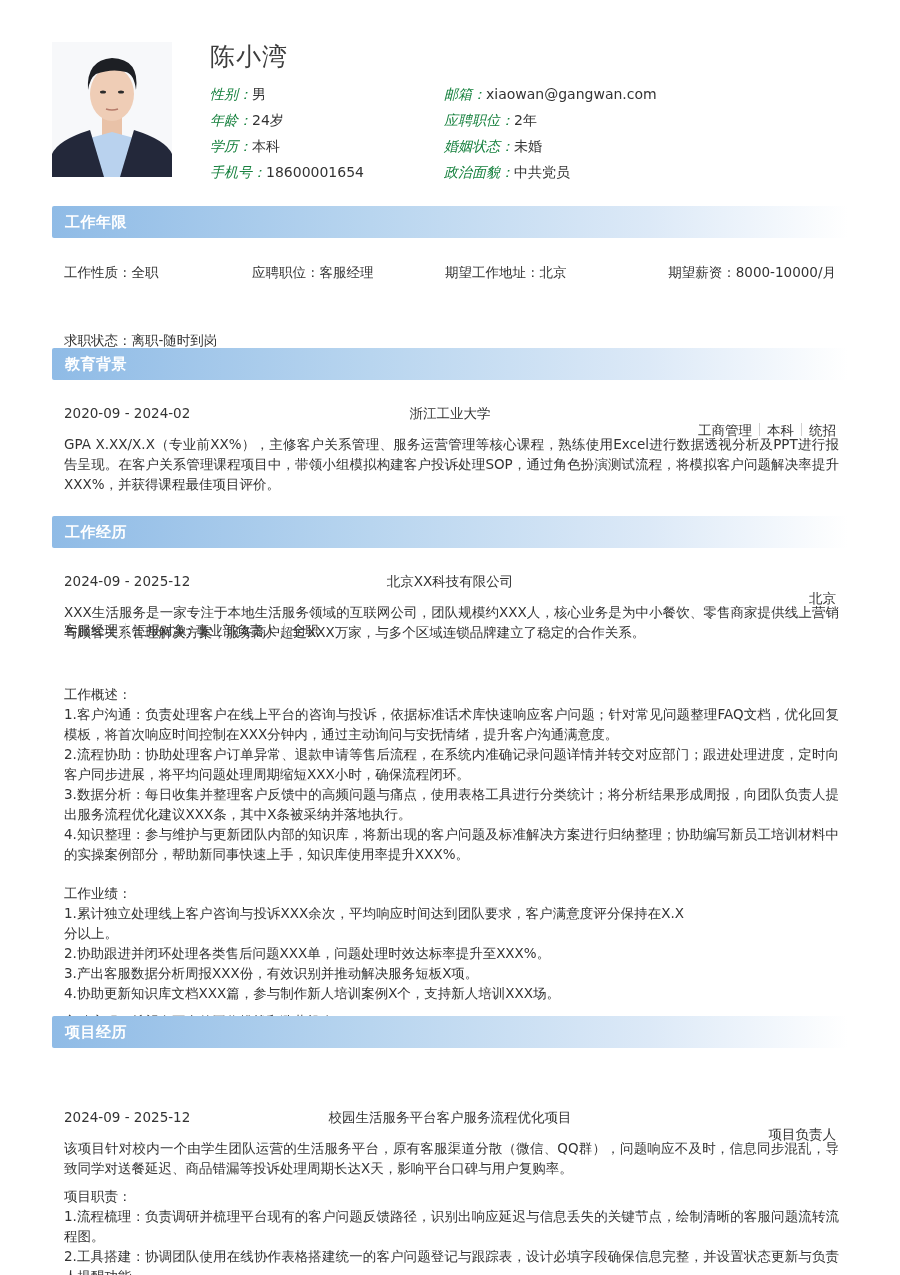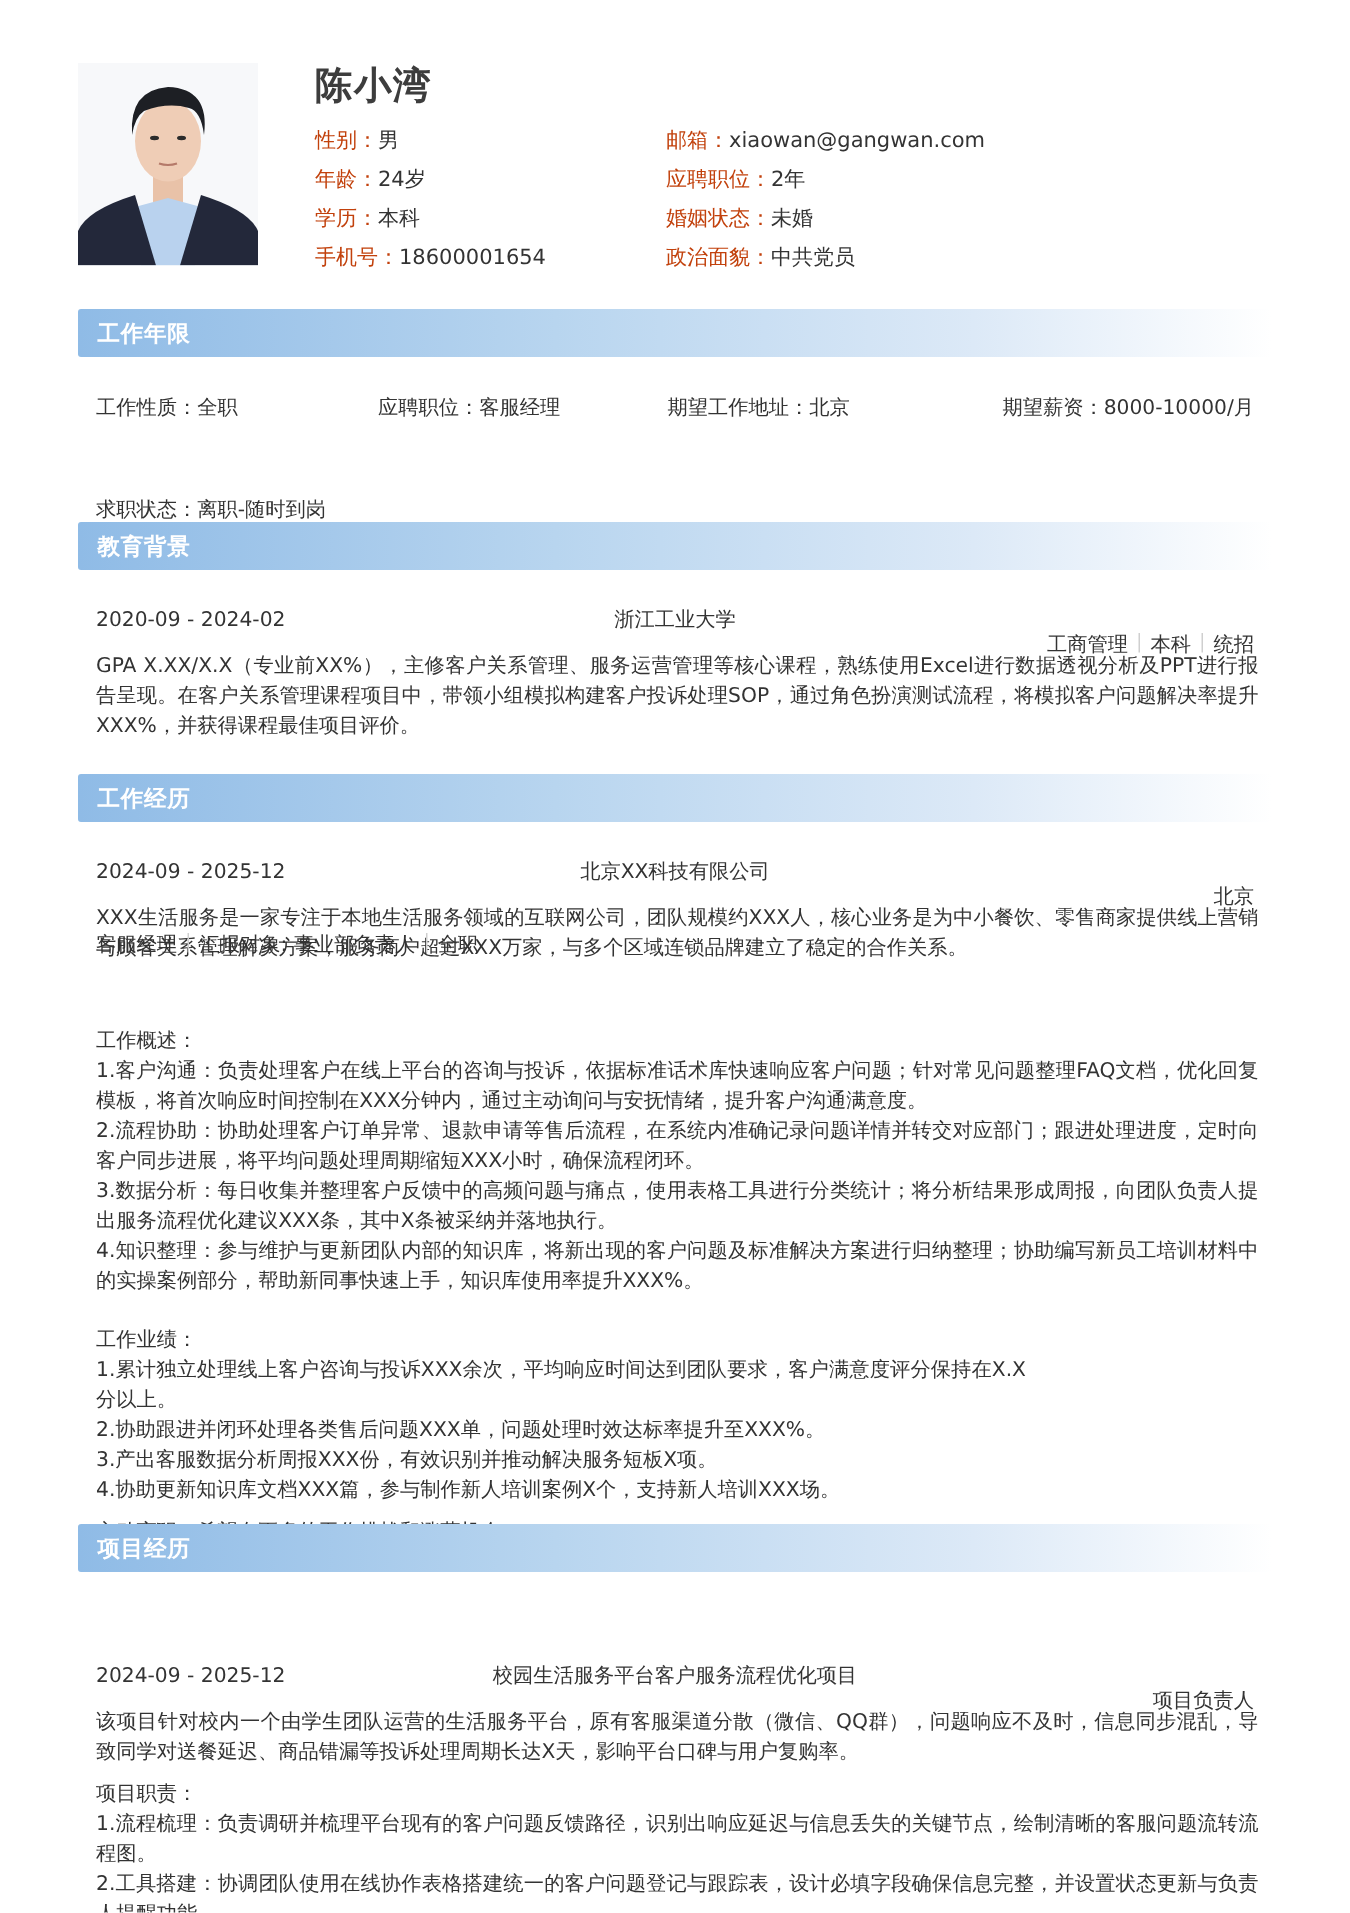--- a/index.html
+++ b/index.html
@@ -3,26 +3,26 @@
 <meta charset="utf-8">
 <style>
   * { margin: 0; padding: 0; box-sizing: border-box; }
   html, body { width: 900px; height: 1275px; overflow: hidden; background: #ffffff; }
   body { font-family: "DejaVu Sans", "Liberation Sans", sans-serif; color: #333333; font-size: 13.5px; position: relative; }
 
   .page { position: absolute; left: 0; top: 0; width: 900px; height: 1275px; }
 
   
   .photo { position: absolute; left: 52px; top: 42px; width: 120px; height: 135px; overflow: hidden; background: #f6f7f9; }
-  .name { position: absolute; left: 210px; top: 40px; font-size: 25px; font-weight: bold; color: #3d3d3d; letter-spacing: 1px; }
+  .name { position: absolute; left: 210px; top: 40px; font-size: 25px; font-weight: normal; color: #3d3d3d; letter-spacing: 1px; }
   .info-col { position: absolute; top: 81px; }
   .info-col.left { left: 210px; }
   .info-col.right { left: 444px; }
   .info-row { height: 26px; line-height: 26px; font-size: 14px; color: #333; white-space: nowrap; }
-  .info-row .lbl { color: #c2410c; }
+  .info-row .lbl { color: #15803d; font-style: italic; }
 
   
   .sec-head { position: absolute; left: 52px; width: 796px; height: 32px; border-radius: 2px;
     background: linear-gradient(90deg, #8fbbe6 0%, #b8d5ef 40%, #dce9f7 75%, #ffffff 100%); }
   .sec-head span { position: absolute; left: 13px; top: 0; line-height: 32px; font-size: 15px; font-weight: bold; color: #ffffff; letter-spacing: 0.5px; }
 
   .abs { position: absolute; white-space: nowrap; font-size: 13.5px; color: #333; }
   .para { position: absolute; left: 64px; width: 775px; font-size: 13.5px; line-height: 20px; color: #333; text-align: justify; }
   .row3 { position: absolute; left: 64px; width: 772px; height: 20px; font-size: 13.5px; line-height: 20px; }
   .row3 .l { position: absolute; left: 0; top: 0; }

